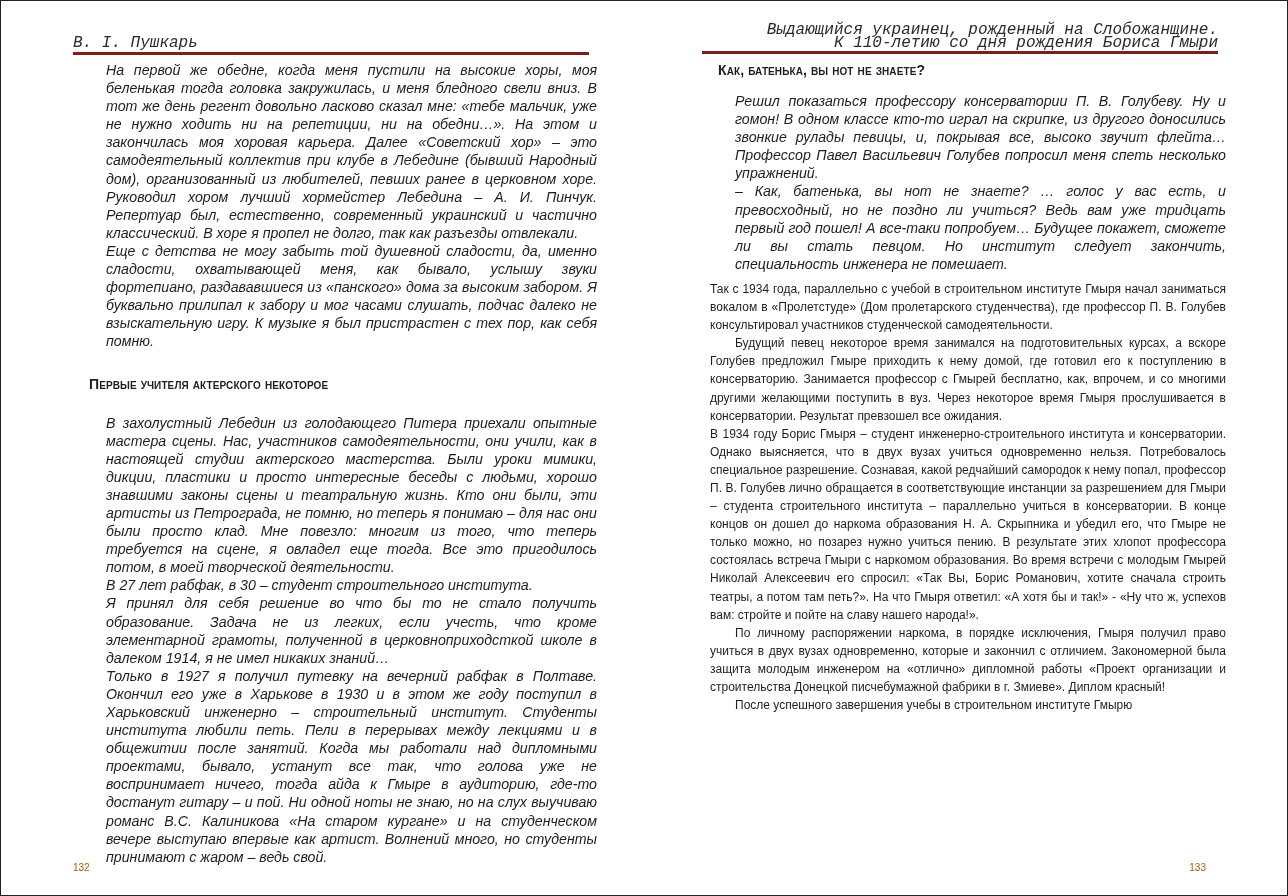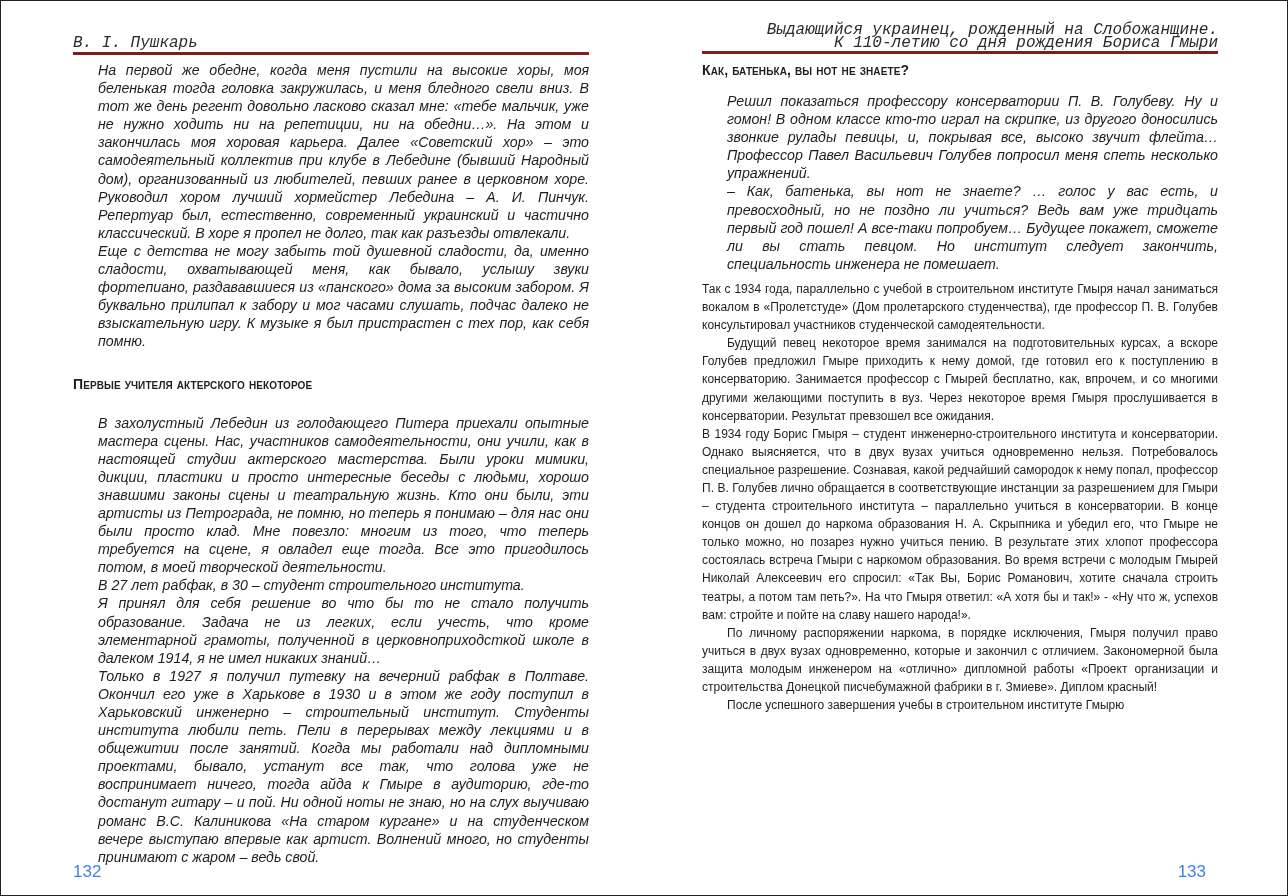--- a/index.html
+++ b/index.html
@@ -18,41 +18,41 @@
 
   .running-head {
     position: absolute; left: 0; width: 516px;
     font-style: italic; font-size: 16px; line-height: 13px; color: #2a2a2a;
     border-bottom: 3px solid #7f1d1d;
     font-family: Liberation Mono, monospace;
   }
   .page.left .running-head { top: 36px; height: 14px; padding-bottom: 1px; }
   .page.right .running-head { top: 23px; text-align: right; padding-bottom: 1px; }
 
-  .body { position: absolute; left: 0; width: 516px; }
+  .body { position: absolute; left: 8px; width: 516px; }
   .page.left .body { top: 60px; }
   .page.right .body { top: 60px; }
 
   .quote {
     margin-left: 25px;
     font-style: italic; font-size: 14.2px; line-height: 18.1px;
     text-align: justify;
   }
   .quote p { margin: 0; }
   .plain {
     font-size: 12px; line-height: 18.1px; text-align: justify;
   }
   .plain p { margin: 0; }
   .plain p.indent { text-indent: 25px; }
 
   .section-title {
     font-size: 14px; line-height: 18px; font-variant: small-caps;
-    letter-spacing: 0.1px; margin: 0;
+    letter-spacing: 0.1px; margin: 8px;
   }
-  .page-number { position: absolute; top: 861px; font-size: 17px; color: #3b82f6; }
+  .page-number { position: absolute; top: 861px; font-size: 10px; color: #a16207; }
   .page.left .page-number { left: 0; }
   .page.right .page-number { right: 12px; }
 </style>
 </head>
 <body>
 
 <div class="spread">
 
   <div class="page left">
     <div class="running-head">В. І. Пушкарь</div>

